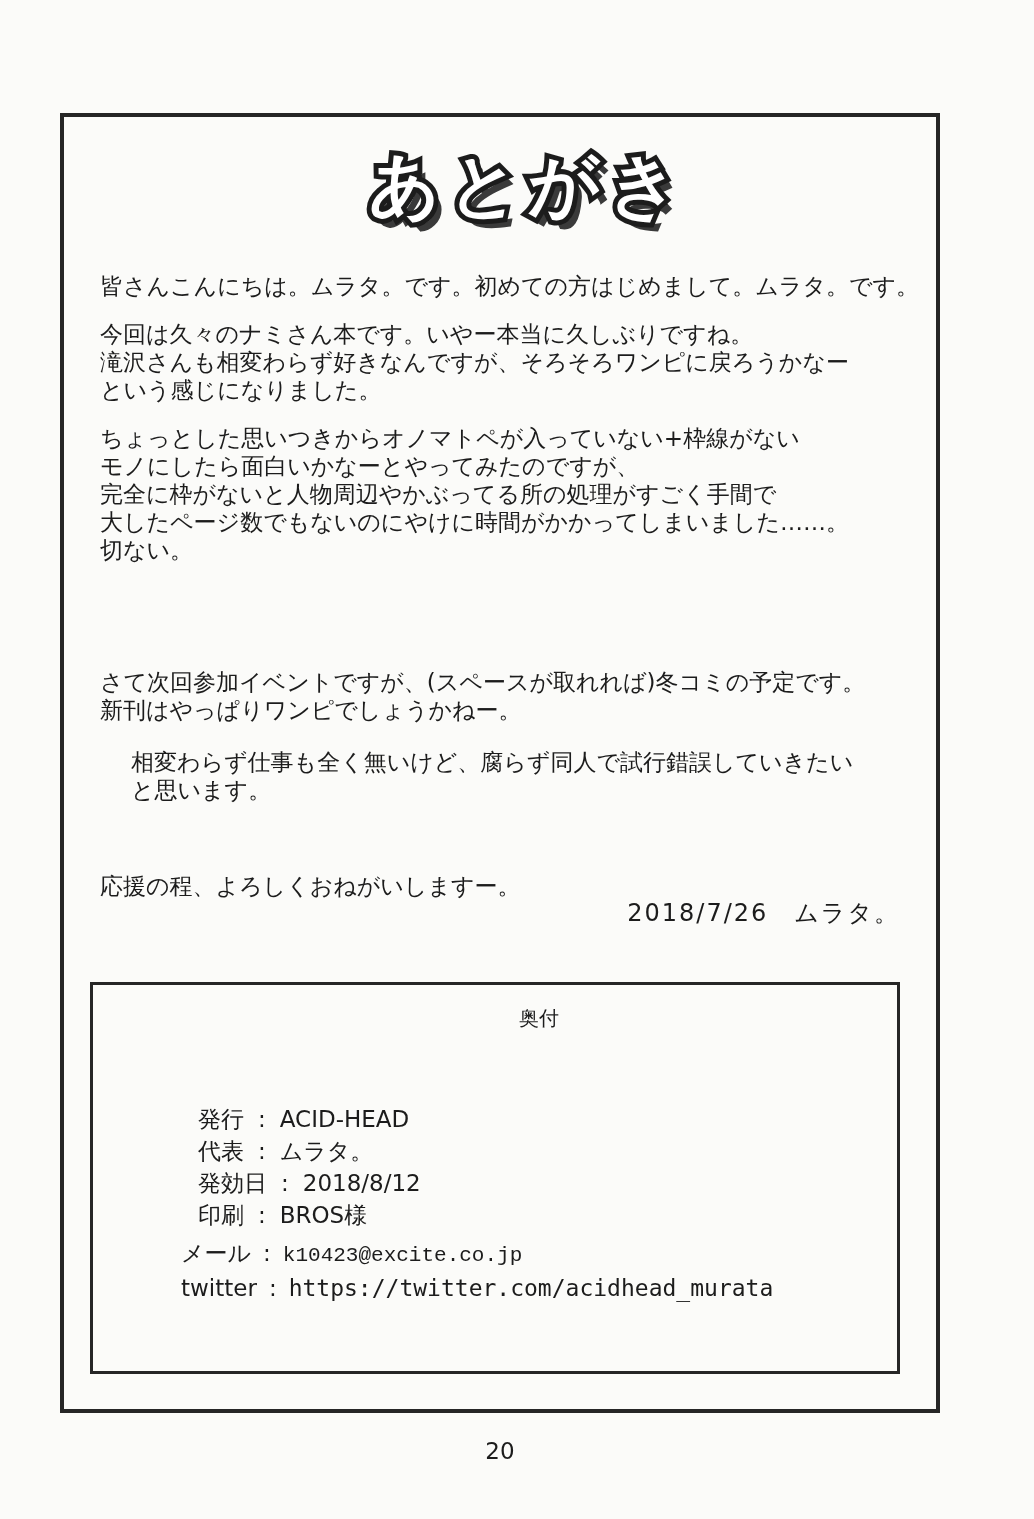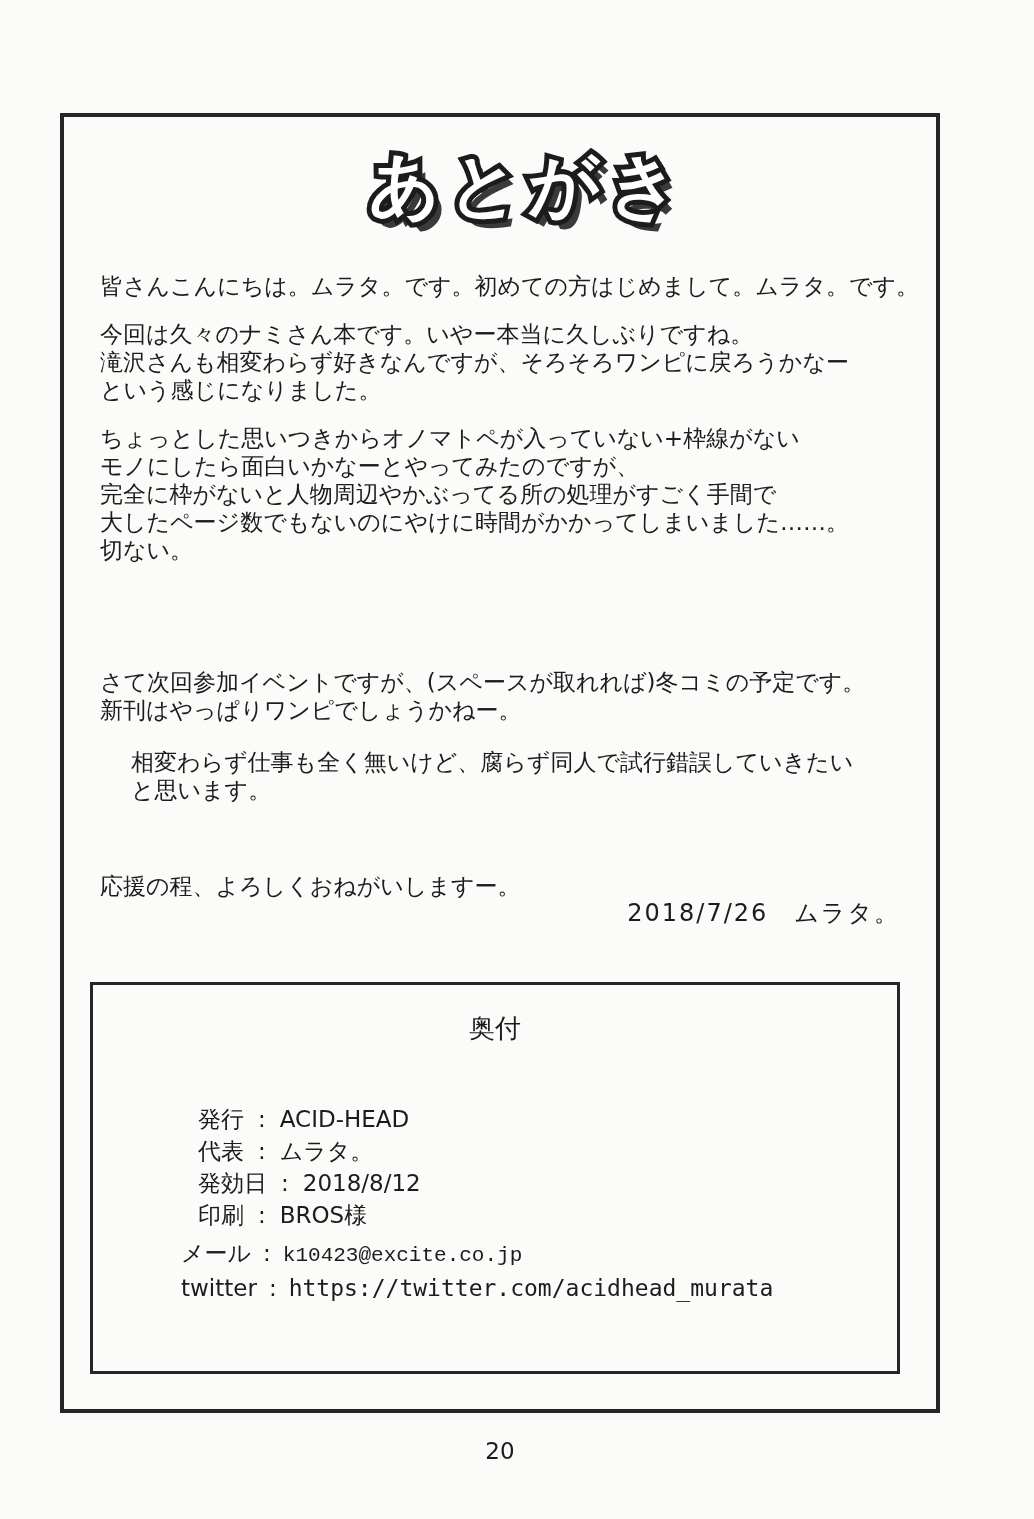--- a/index.html
+++ b/index.html
@@ -32,21 +32,21 @@
   .p5{top:551px;} .p6{top:631px;margin-left:31px;} .p7{top:715px;margin-top:40px;}
   .date-line{
     position:absolute;top:780px;right:36px;left:36px;
     text-align:right;font-size:24px;letter-spacing:2px;white-space:nowrap;
   }
   
   .colophon{
     position:absolute;left:26px;top:865px;width:810px;height:392px;
     border:3px solid #262626;box-sizing:border-box;
   }
-  .colophon-title{position:absolute;top:26px;left:0;width:100%;text-align:center;font-size:26px;}
+  .colophon-title{position:absolute;top:20px;left:0;width:100%;text-align:center;font-size:20px;padding-left:44px;}
   .colophon-rows{position:absolute;top:118px;left:105px;font-size:23px;}
   .colophon-rows .row{line-height:32px;white-space:nowrap;}
   .row .colon{margin:0 14px;}
   .contacts{position:absolute;top:252px;left:88px;font-size:23px;}
   .contacts .row{line-height:32px;white-space:nowrap;}
   .contacts .colon{margin:0 12px;}
   .mono{font-family:"DejaVu Sans Mono","Liberation Mono",monospace;}
   .val-hp{font-size:20px;letter-spacing:-0.5px;}
   .val-mail{font-size:21px;font-family:Liberation Mono, monospace;}
   .val-tw{font-size:23px;}

